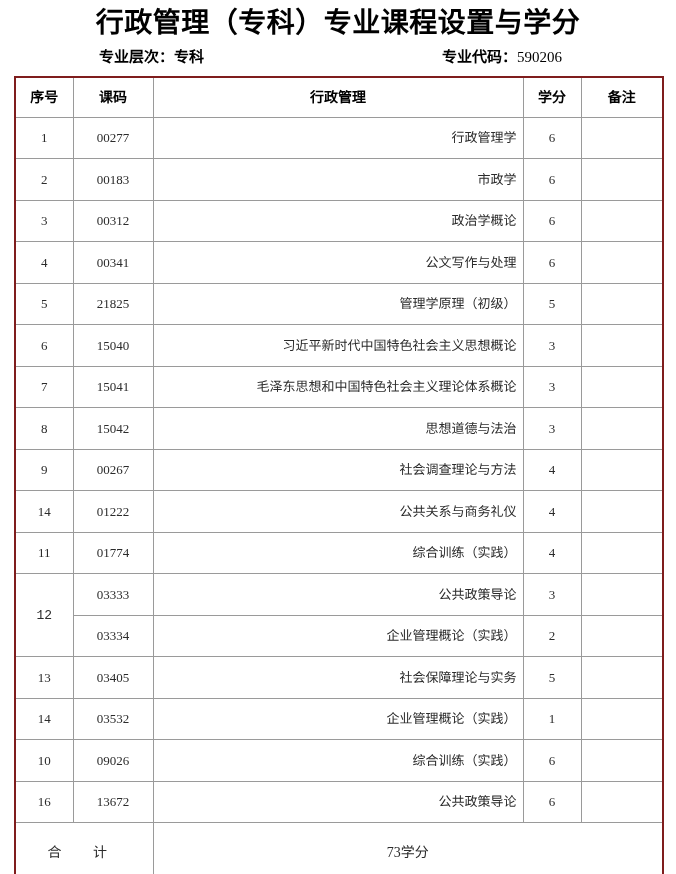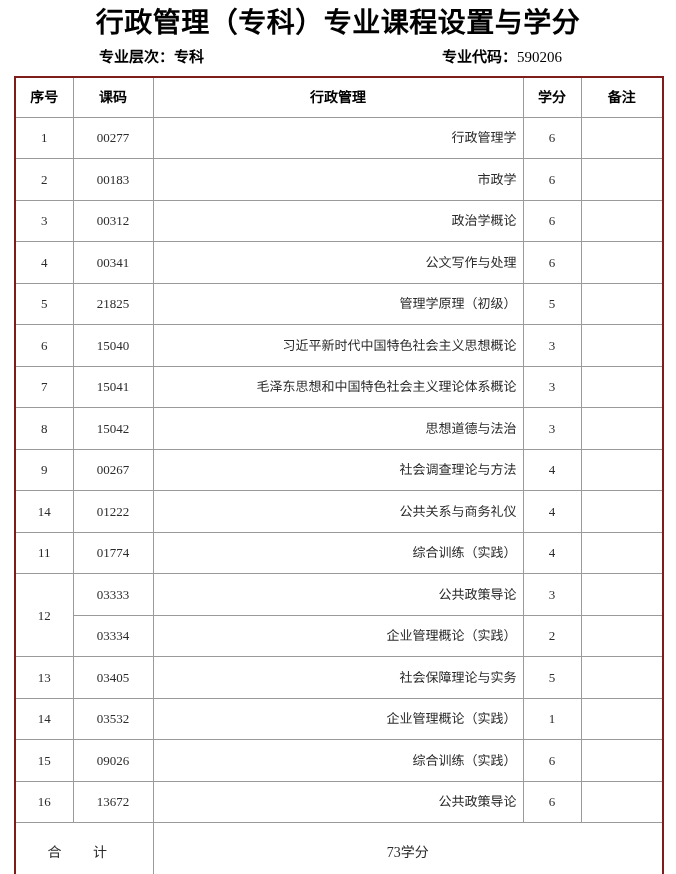--- a/index.html
+++ b/index.html
@@ -98,20 +98,21 @@
   td.cell-name   { text-align: right; padding-left: 10px; margin-top: 20px; }
   td.cell-credit { text-align: center; }
   td.cell-remark { text-align: center; }
 
   tr.data-row td { height: 41.5px; }
   tr.sub-row td  { height: 41.5px; }
 
   td.cell-index-merged {
     text-align: center;
     vertical-align: middle;
+    font-family: Liberation Mono, monospace;
   }
 
   
   tr.total-row td {
     height: 60px;
     font-size: 14px;
     text-align: center;
   }
   td.total-label {
     letter-spacing: 14px;
@@ -254,21 +255,21 @@
             <td class="cell-remark"></td>
           </tr>
           <tr class="data-row">
             <td class="cell-index">14</td>
             <td class="cell-code">03532</td>
             <td class="cell-name">企业管理概论（实践）</td>
             <td class="cell-credit">1</td>
             <td class="cell-remark"></td>
           </tr>
           <tr class="data-row">
-            <td class="cell-index">15</td>
+            <td class="cell-index">10</td>
             <td class="cell-code">09026</td>
             <td class="cell-name">综合训练（实践）</td>
             <td class="cell-credit">6</td>
             <td class="cell-remark"></td>
           </tr>
           <tr class="data-row">
             <td class="cell-index">16</td>
             <td class="cell-code">13672</td>
             <td class="cell-name">公共政策导论</td>
             <td class="cell-credit">6</td>

